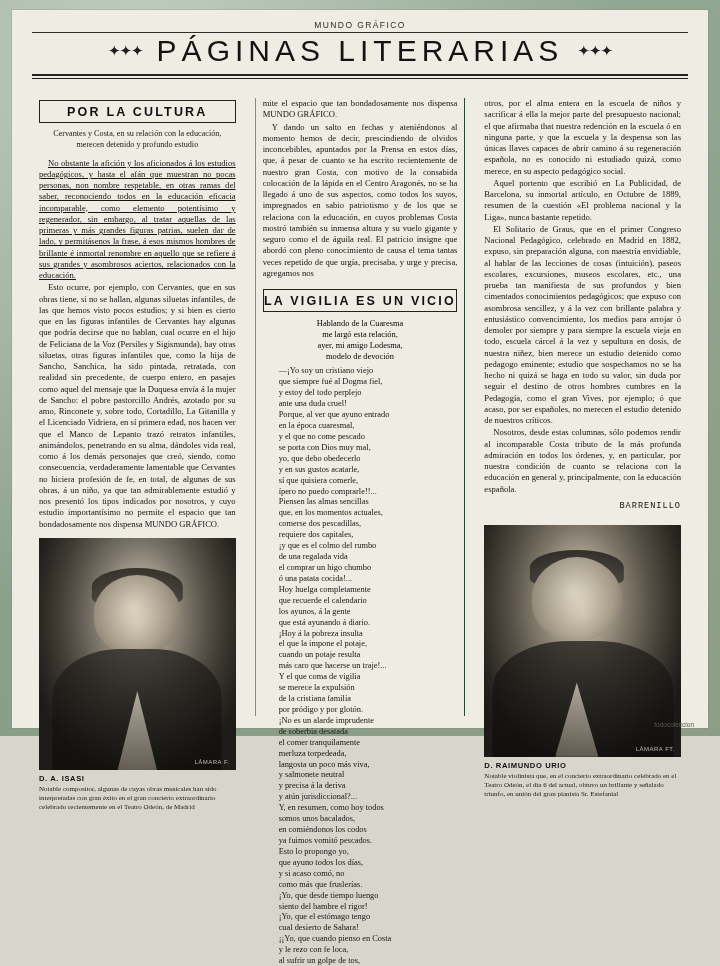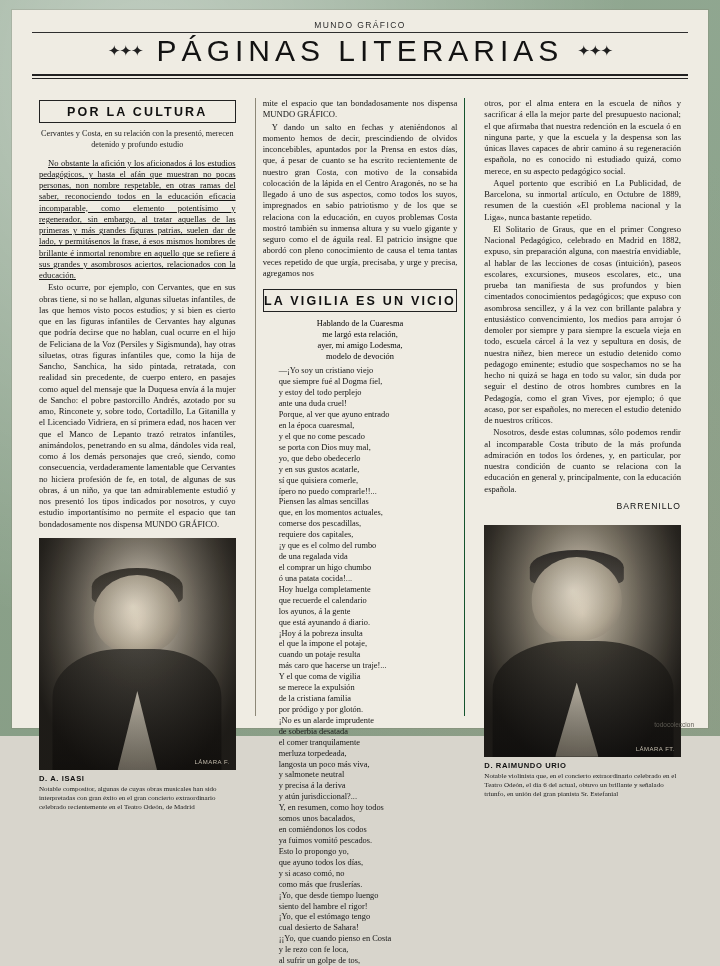--- a/index.html
+++ b/index.html
@@ -105,21 +105,21 @@
   }
   .poem .ln{white-space:pre-wrap;}
   .poem-head{
     text-align:center;font-size:8.4px;line-height:1.32;margin-bottom:4px;
   }
   .poem-sign{
     text-align:right;font-family:"Liberation Sans", sans-serif;
     font-size:8.2px;letter-spacing:.6px;margin-top:6px;color:#111;
   }
   .sign{
-    text-align:right;font-family:Liberation Sans, sans-serif;
+    text-align:right;font-family:Liberation Mono, monospace;
     font-size:8.6px;letter-spacing:1px;margin-top:6px;color:#111;
   }
 
   
   .photo-wrap{margin-top:8px;}
   .photo{
     position:relative;
     width:100%;height:232px;
     background:#6f6a5f;
     overflow:hidden;
@@ -225,21 +225,21 @@
       <span class="main-title">PÁGINAS LITERARIAS</span>
       <span class="orn">✦✦✦</span>
     </div>
     <div class="rule-under-title"></div>
     <div class="rule-under-title2"></div>
 
     <div class="columns">
 
       <div class="col">
         <div class="sec-head box">POR LA CULTURA</div>
-        <div class="lede">Cervantes y Costa, en su relación con la presentó, merecen detenido y profundo estudio</div>
+        <div class="lede">Cervantes y Costa, en su relación con la educación, merecen detenido y profundo estudio</div>
         <p class="body first">No obstante la afición y los aficionados á los estudios pedagógicos, y hasta el afán que muestran no pocas personas, non nombre respetable, en otras ramas del saber, reconociendo todos en la educación eficacia incomparable, como elemento potentísimo y regenerador, sin embargo, al tratar aquellas de las primeras y más grandes figuras patrias, suelen dar de lado, y permitásenos la frase, á esos mismos hombres de brillante é inmortal renombre en aquello que se refiere á sus grandes y asombrosos aciertos, relacionados con la educación.</p>
         <p class="body">Esto ocurre, por ejemplo, con Cervantes, que en sus obras tiene, si no se hallan, algunas siluetas infantiles, de las que hemos visto pocos estudios; y si bien es cierto que en las figuras infantiles de Cervantes hay algunas que podría decirse que no hablan, cual ocurre en el hijo de Feliciana de la Voz (Persiles y Sigismunda), hay otras siluetas, otras figuras infantiles que, como la hija de Sancho, Sanchica, ha sido pintada, retratada, con realidad sin precedente, de cuerpo entero, en pasajes como aquel del mensaje que la Duquesa envía á la mujer de Sancho: el pobre pastorcillo Andrés, azotado por su amo, Rinconete y, sobre todo, Cortadillo, La Gitanilla y el Licenciado Vidriera, en sí primera edad, nos hacen ver que el Manco de Lepanto trazó retratos infantiles, animándolos, penetrando en su alma, dándoles vida real, como á los demás personajes que creó, siendo, como consecuencia, verdaderamente lamentable que Cervantes no hiciera profesión de fe, en total, de algunas de sus obras, á un niño, ya que tan admirablemente estudió y nos presentó los tipos indicados por nosotros, y cuyo estudio importantísimo no permite el espacio que tan bondadosamente nos dispensa MUNDO GRÁFICO.</p>
 
         <div class="photo-wrap">
           <div class="photo p1">
             <div class="hair"></div>
             <div class="head"></div>
             <div class="body"></div>
             <div class="shirt"></div>
             <div class="vig"></div>

